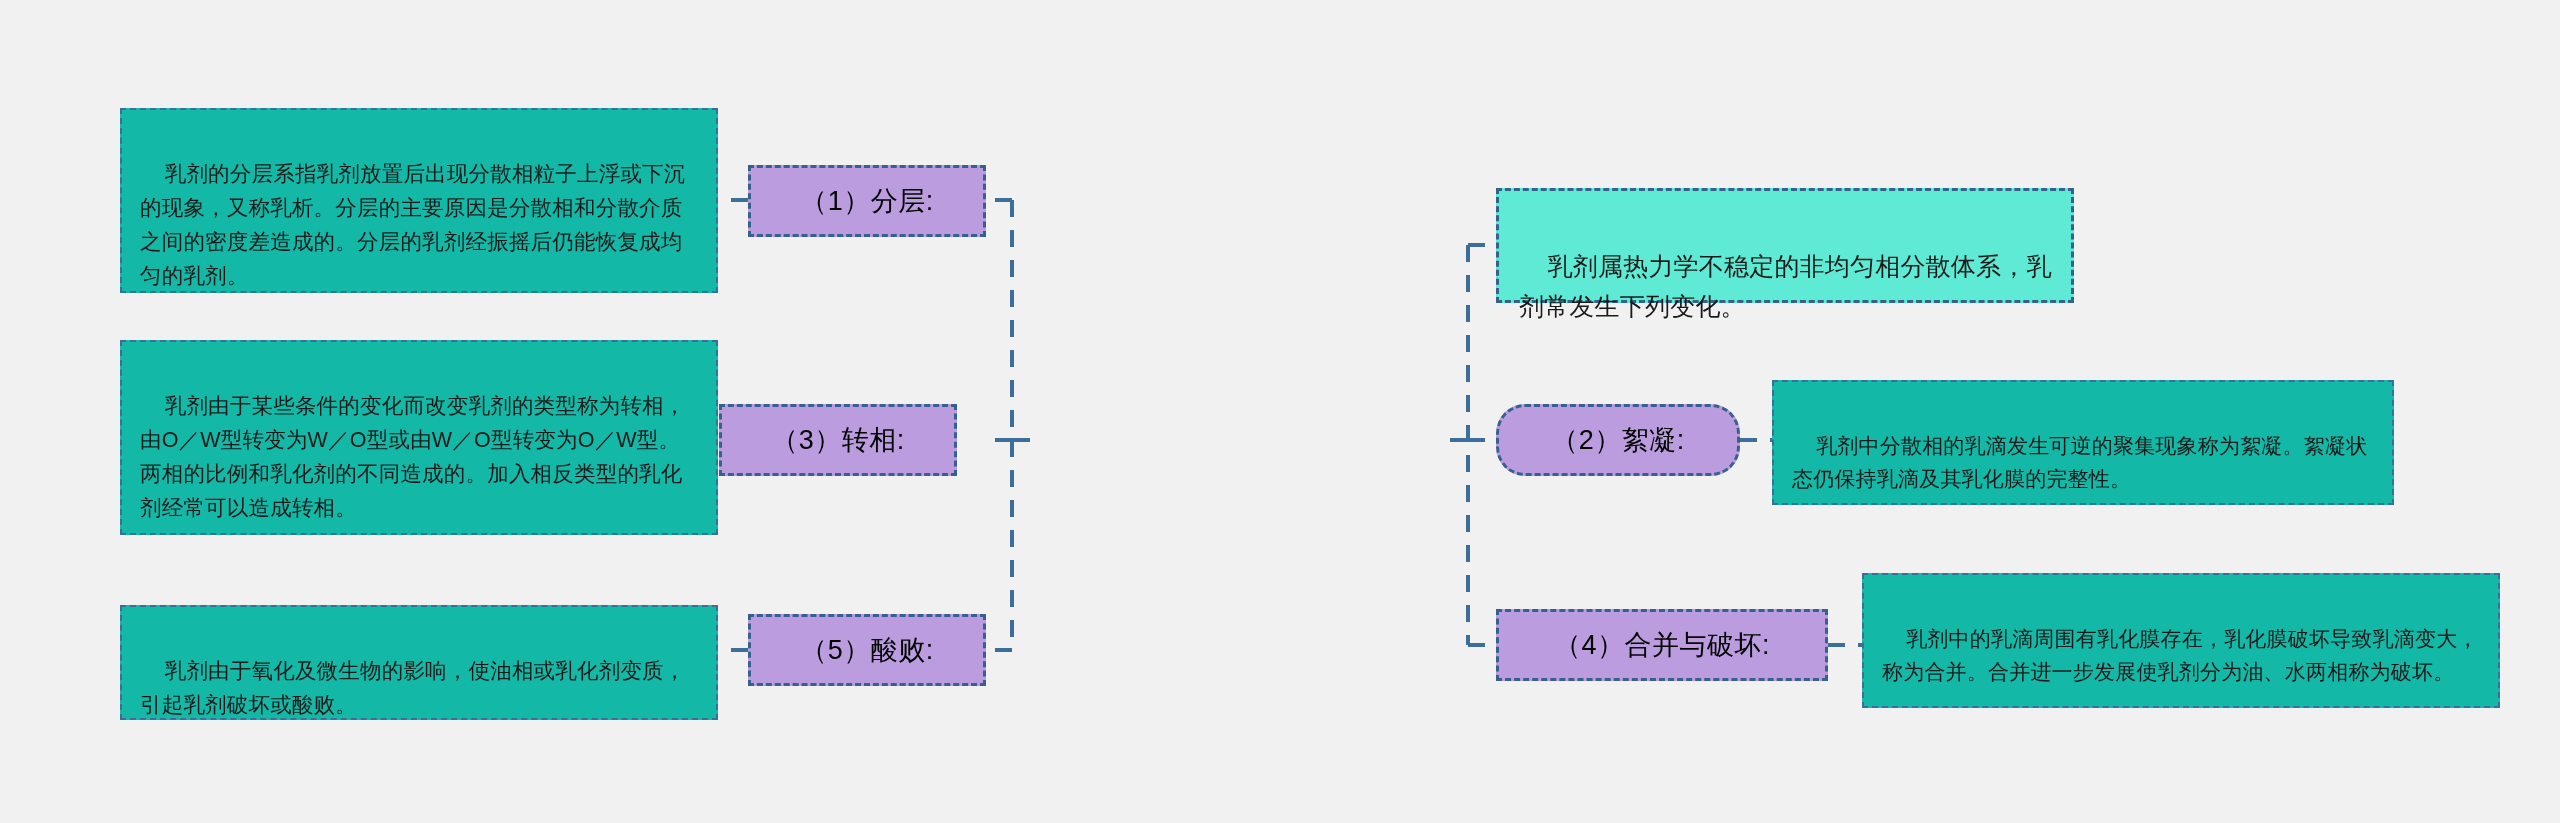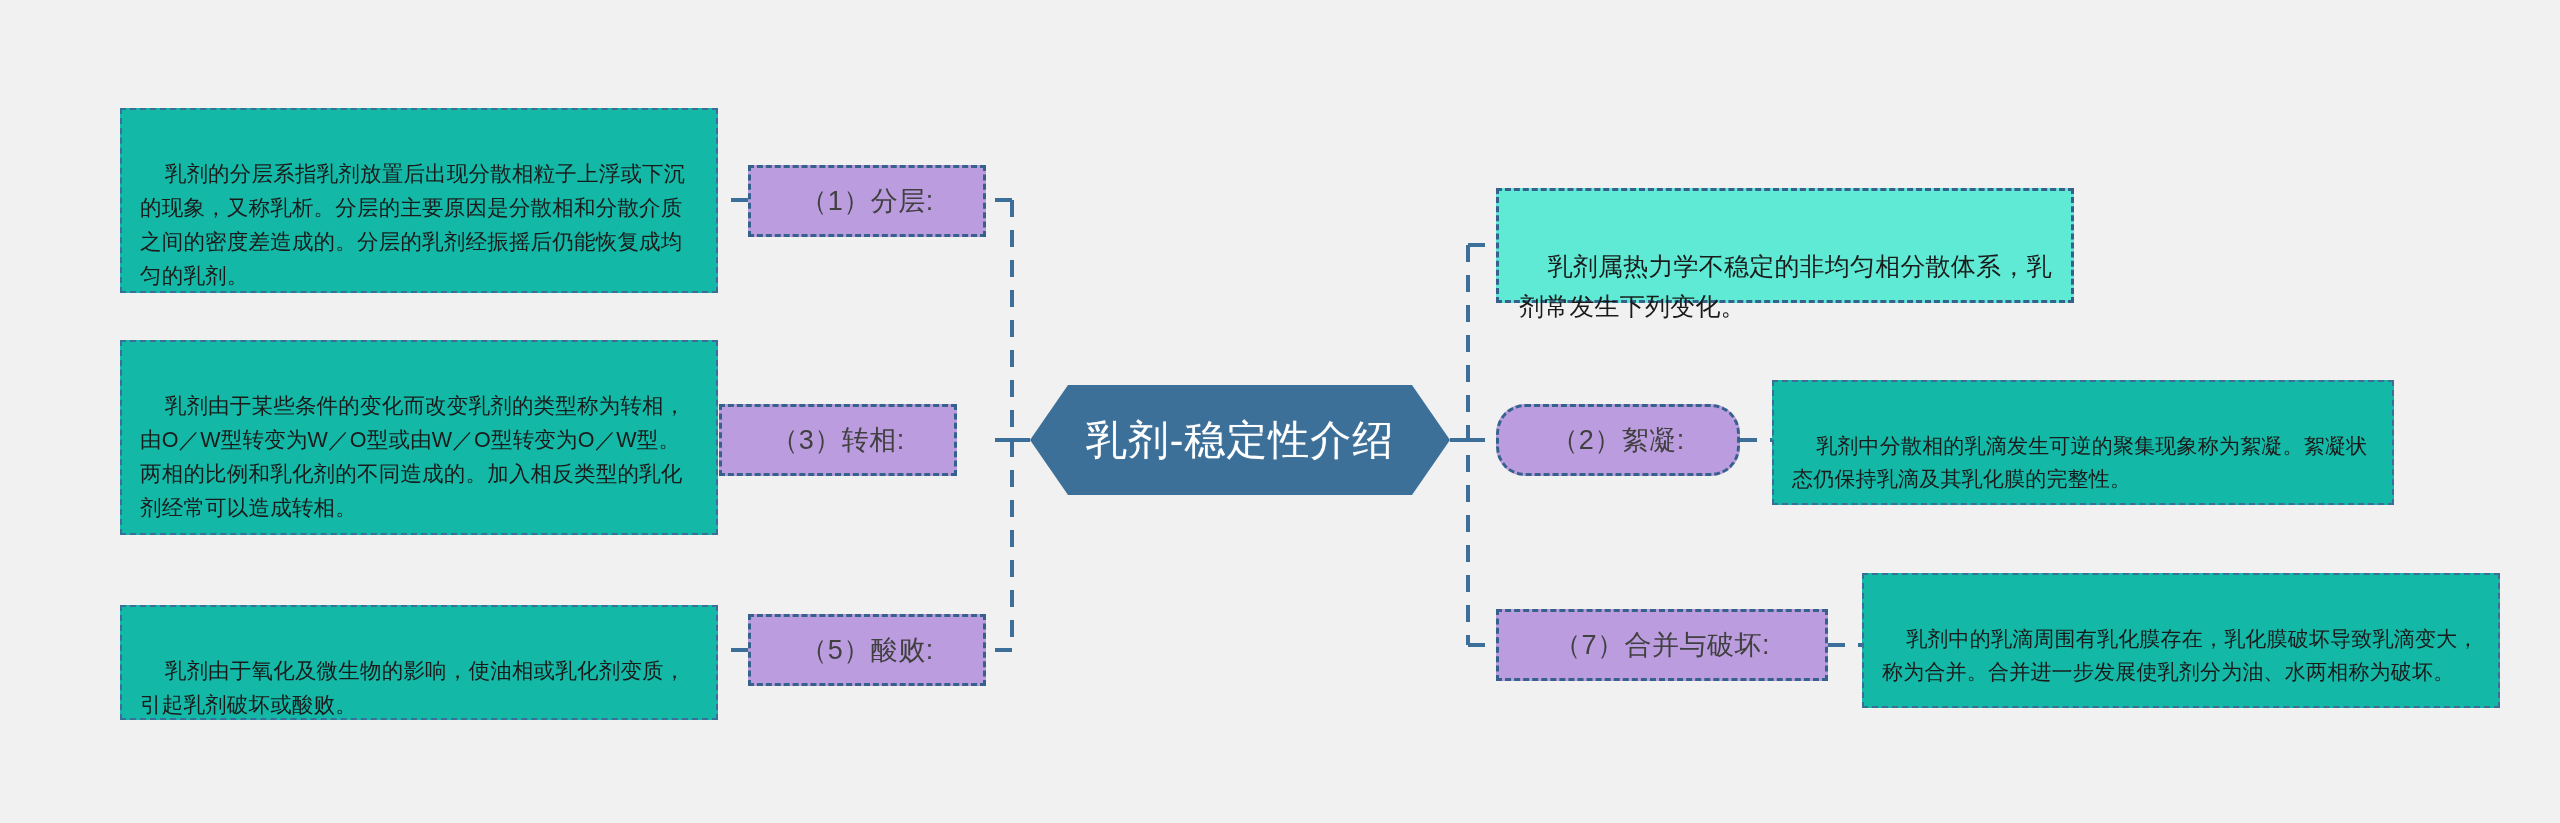--- a/index.html
+++ b/index.html
@@ -44,21 +44,21 @@
     white-space: pre-wrap;
     word-break: break-all;
   }
 
   
   .pnode {
     position: absolute;
     box-sizing: border-box;
     background: #bb9cde;
     border: 3px dashed #35618c;
-    color: #404040;
+    color: #000000;
     font-size: 27px;
     letter-spacing: 0.5px;
     display: flex;
     align-items: center;
     justify-content: center;
     text-align: center;
   }
 
   
   .pblock {
@@ -149,37 +149,31 @@
   </div>
 
   <div class="pnode" style="left:719px; top:404px; width:238px; height:72px;">
     <span>（3）转相:</span>
   </div>
 
   <div class="pnode" style="left:748px; top:614px; width:238px; height:72px;">
     <span>（5）酸败:</span>
   </div>
 
-  <div id="center-node">
-    <svg class="hexshape" viewBox="0 0 420 110" width="420" height="110" preserveAspectRatio="none">
-      <polygon points="38,0 382,0 420,55 382,110 38,110 0,55" fill="#3d7099"></polygon>
-    </svg>
-    <div class="hexlabel">乳剂-稳定性介绍</div>
-  </div>
 
   <div class="pblock" style="left:1496px; top:188px; width:578px; height:115px;">
     <span>乳剂属热力学不稳定的非均匀相分散体系，乳剂常发生下列变化。</span>
   </div>
 
   <div class="pnode" style="left:1496px; top:404px; width:244px; height:72px;border-radius:29px;">
     <span>（2）絮凝:</span>
   </div>
 
   <div class="pnode" style="left:1496px; top:609px; width:332px; height:72px;">
-    <span>（7）合并与破坏:</span>
+    <span>（4）合并与破坏:</span>
   </div>
 
   <div class="desc" style="left:1772px; top:380px; width:622px; height:125px; font-size:21px;">
     <span>乳剂中分散相的乳滴发生可逆的聚集现象称为絮凝。絮凝状态仍保持乳滴及其乳化膜的完整性。</span>
   </div>
 
   <div class="desc" style="left:1862px; top:573px; width:638px; height:135px; font-size:21px;">
     <span>乳剂中的乳滴周围有乳化膜存在，乳化膜破坏导致乳滴变大，称为合并。合并进一步发展使乳剂分为油、水两相称为破坏。</span>
   </div>
 

